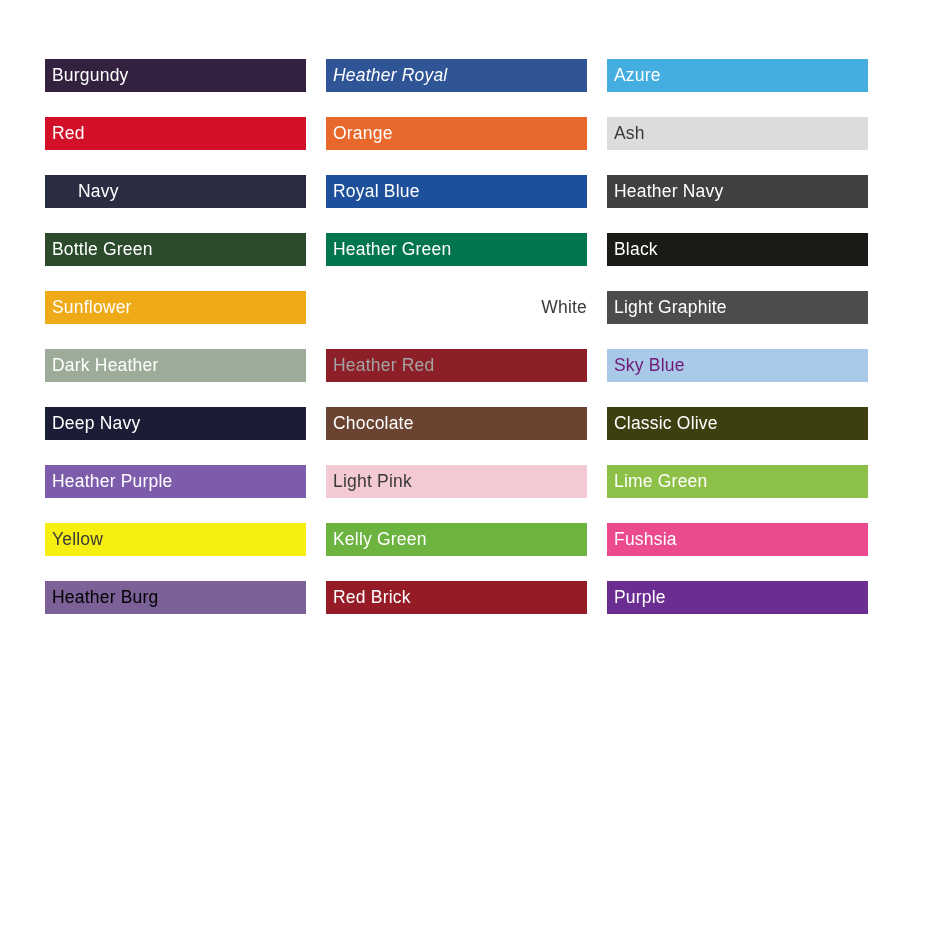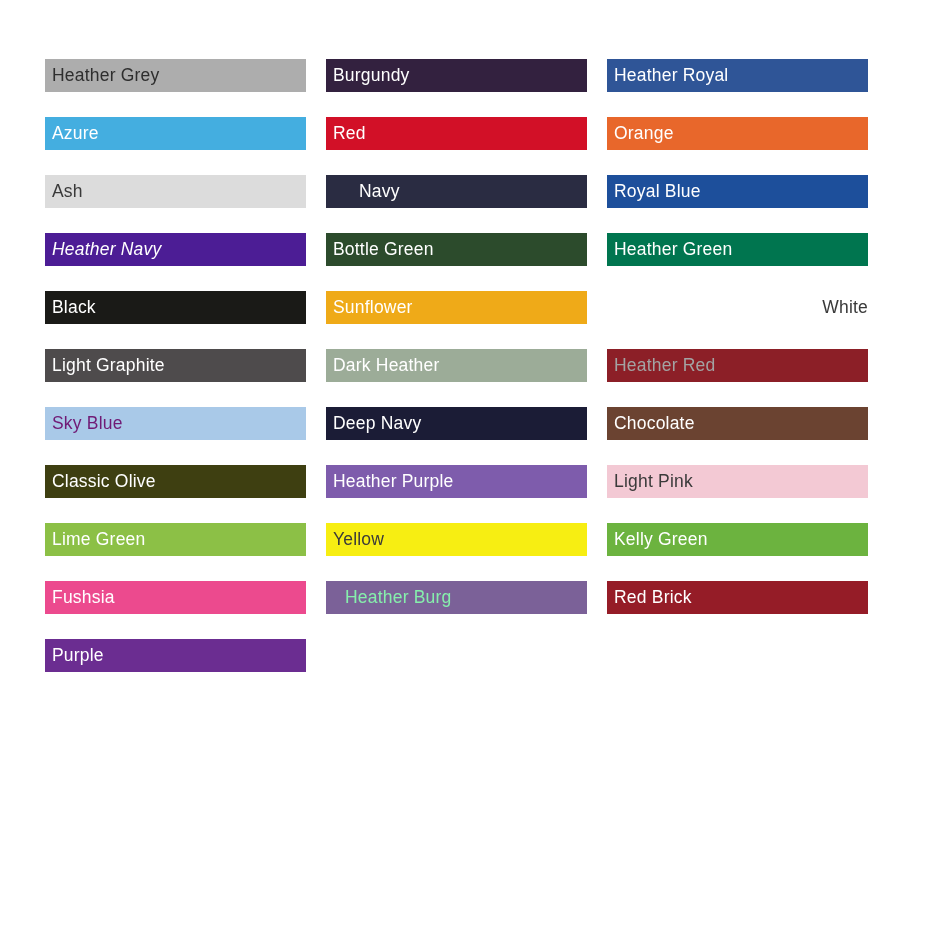--- a/index.html
+++ b/index.html
@@ -57,48 +57,45 @@
   .swatch.is-empty {
     background: #ffffff !important;
     border: none !important;
   }
 </style>
 </head>
 <body>
 
 <div id="swatch-chart">
   <div class="swatch-grid">
-      <div class="swatch" style="background: rgb(173, 173, 173);">
-        <span class="swatch-label" style="color: rgb(46, 46, 46);">Heather Grey</span>
-      </div>
       <div class="swatch" style="background: rgb(51, 33, 63);">
         <span class="swatch-label" style="color: rgb(255, 255, 255);">Burgundy</span>
       </div>
       <div class="swatch" style="background: rgb(47, 85, 151);">
-        <span class="swatch-label" style="color: rgb(255, 255, 255);">Heather Royal</span>
+        <span class="swatch-label" style="color: rgb(255, 255, 255); font-style: italic;">Heather Royal</span>
       </div>
       <div class="swatch" style="background: rgb(68, 174, 224);">
         <span class="swatch-label" style="color: rgb(255, 255, 255);">Azure</span>
       </div>
       <div class="swatch" style="background: rgb(210, 16, 39);">
         <span class="swatch-label" style="color: rgb(255, 255, 255);">Red</span>
       </div>
       <div class="swatch" style="background: rgb(232, 103, 43);">
         <span class="swatch-label" style="color: rgb(255, 255, 255);">Orange</span>
       </div>
       <div class="swatch" style="background: rgb(220, 220, 220);">
         <span class="swatch-label" style="color: rgb(58, 58, 58);">Ash</span>
       </div>
       <div class="swatch" style="background: rgb(42, 44, 66);">
         <span class="swatch-label" style="color: rgb(255, 255, 255); padding-left: 33px;">Navy</span>
       </div>
       <div class="swatch" style="background: rgb(29, 79, 155);">
         <span class="swatch-label" style="color: rgb(255, 255, 255);">Royal Blue</span>
       </div>
-      <div class="swatch" style="background: #4c1d95; font-style: italic;">
+      <div class="swatch" style="background: #404040;">
         <span class="swatch-label" style="color: rgb(255, 255, 255);">Heather Navy</span>
       </div>
       <div class="swatch" style="background: rgb(44, 75, 44);">
         <span class="swatch-label" style="color: rgb(255, 255, 255);">Bottle Green</span>
       </div>
       <div class="swatch" style="background: rgb(0, 117, 79);">
         <span class="swatch-label" style="color: rgb(255, 255, 255);">Heather Green</span>
       </div>
       <div class="swatch" style="background: rgb(26, 26, 23);">
         <span class="swatch-label" style="color: rgb(255, 255, 255);">Black</span>
@@ -142,21 +139,21 @@
       <div class="swatch" style="background: rgb(247, 238, 18);">
         <span class="swatch-label" style="color: rgb(58, 58, 58);">Yellow</span>
       </div>
       <div class="swatch" style="background: rgb(108, 179, 63);">
         <span class="swatch-label" style="color: rgb(255, 255, 255);">Kelly Green</span>
       </div>
       <div class="swatch" style="background: rgb(236, 74, 142);">
         <span class="swatch-label" style="color: rgb(255, 255, 255);">Fushsia</span>
       </div>
       <div class="swatch" style="background: rgb(123, 97, 152);">
-        <span class="swatch-label" style="color: #86efac; margin-left: 12px;">Heather Burg</span>
+        <span class="swatch-label" style="color: #000000;">Heather Burg</span>
       </div>
       <div class="swatch" style="background: rgb(149, 28, 39);">
         <span class="swatch-label" style="color: rgb(255, 255, 255);">Red Brick</span>
       </div>
       <div class="swatch" style="background: rgb(107, 45, 145);">
         <span class="swatch-label" style="color: rgb(255, 255, 255);">Purple</span>
       </div>
     </div>
 </div>
 

